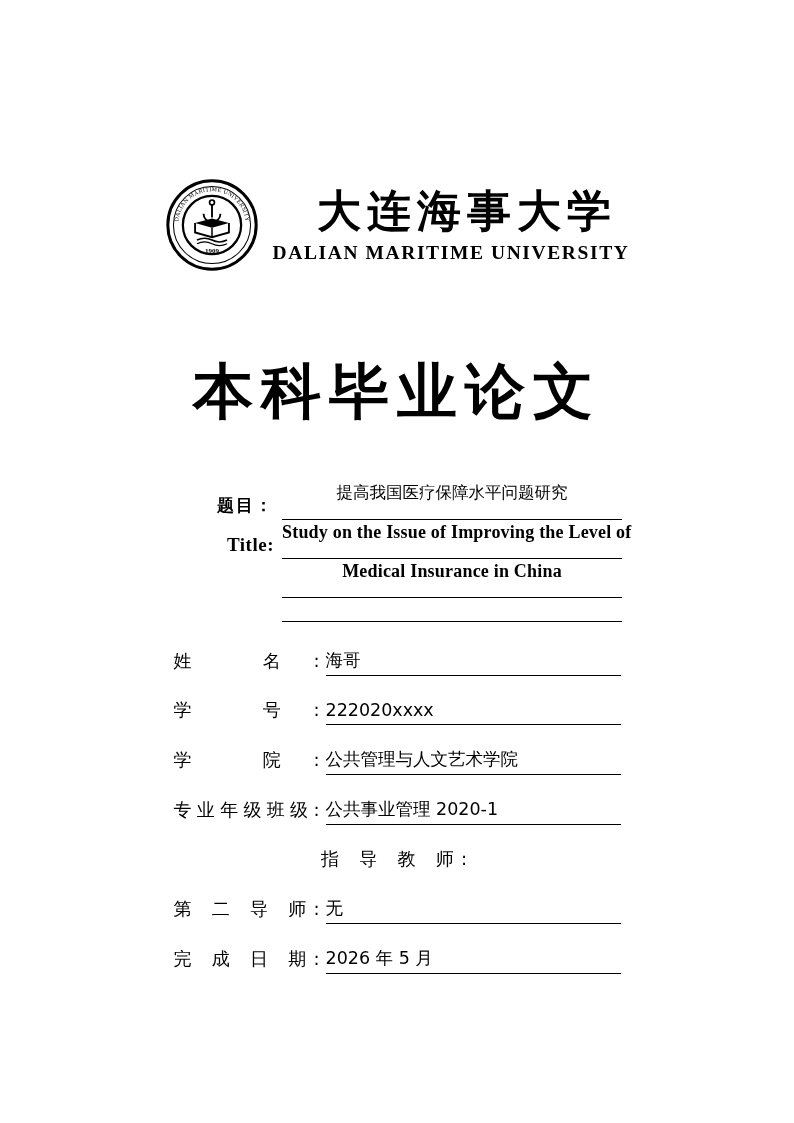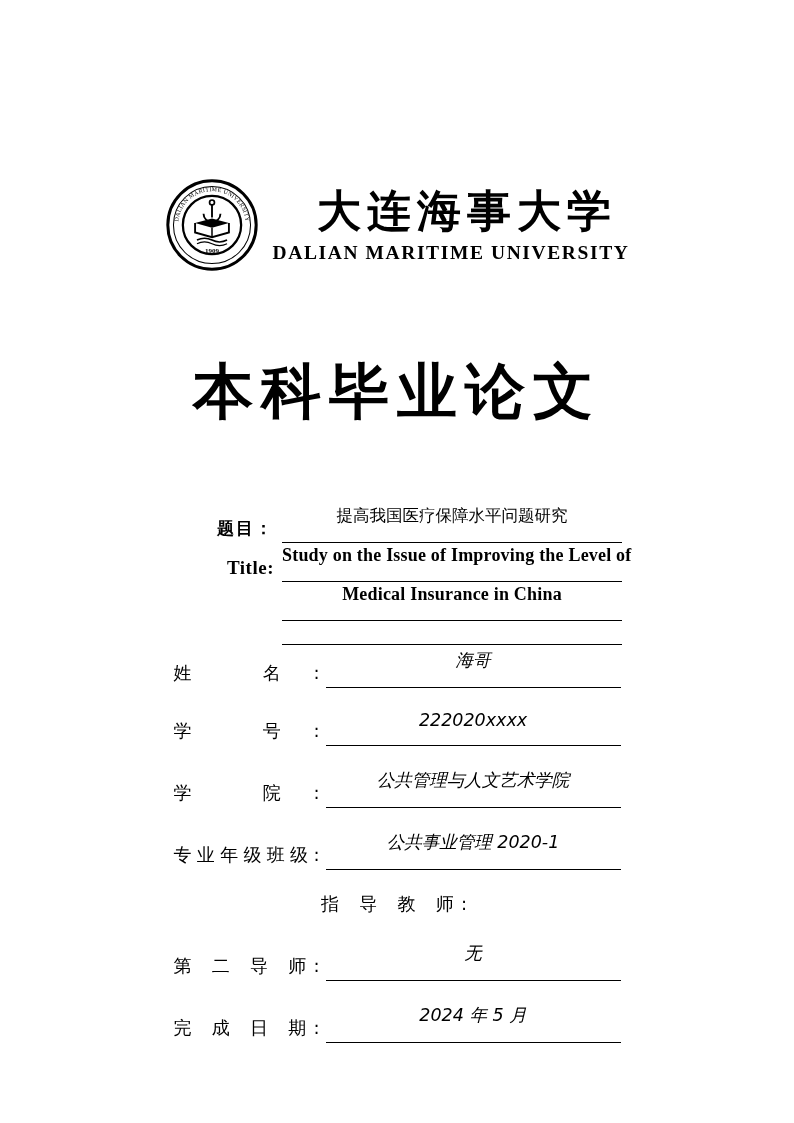--- a/index.html
+++ b/index.html
@@ -77,21 +77,21 @@
     text-align: center;
     font-family: "DejaVu Sans", sans-serif;
     font-weight: bold;
     font-size: 60px;
     letter-spacing: 8px;
   }
 
   
   .title-area {
     position: absolute;
-    top: 505px;
+    top: 482px;
     left: 0;
     width: 794px;
   }
   .trow {
     display: flex;
     align-items: flex-end;
     justify-content: center;
     margin-bottom: 2px;
   }
   .tlabel {
@@ -151,28 +151,27 @@
     text-align-last: justify;
     padding-right: 6px;
     padding-bottom: 3px;
     box-sizing: border-box;
     white-space: nowrap;
     letter-spacing: 0px;
   }
   .ivalue {
     width: 295px;
     border-bottom: 1.1px solid #000;
-    text-align: center;
+    text-align: left;
     font-family: "DejaVu Sans", sans-serif;
     font-size: 17.5px;
-    padding-bottom: 15px;
+    padding-bottom: 3px;
     min-height: 25px;
     box-sizing: border-box;
     white-space: nowrap;
-    font-style: italic;
   }
 </style>
 </head>
 <body>
 
 <div class="page">
 
   <div class="logo-block">
     <div class="logo-inner">
       <div class="crest">
@@ -243,17 +242,17 @@
     </div>
     <div class="irow">
       <div class="ilabel">指 导 教 师:</div>
     </div>
     <div class="irow">
       <div class="ilabel">第 二 导 师:</div>
       <div class="ivalue">无</div>
     </div>
     <div class="irow">
       <div class="ilabel">完 成 日 期:</div>
-      <div class="ivalue">2024 年 5 月</div>
+      <div class="ivalue">2026 年 5 月</div>
     </div>
   </div>
 
 </div>
 
 </body></html>

